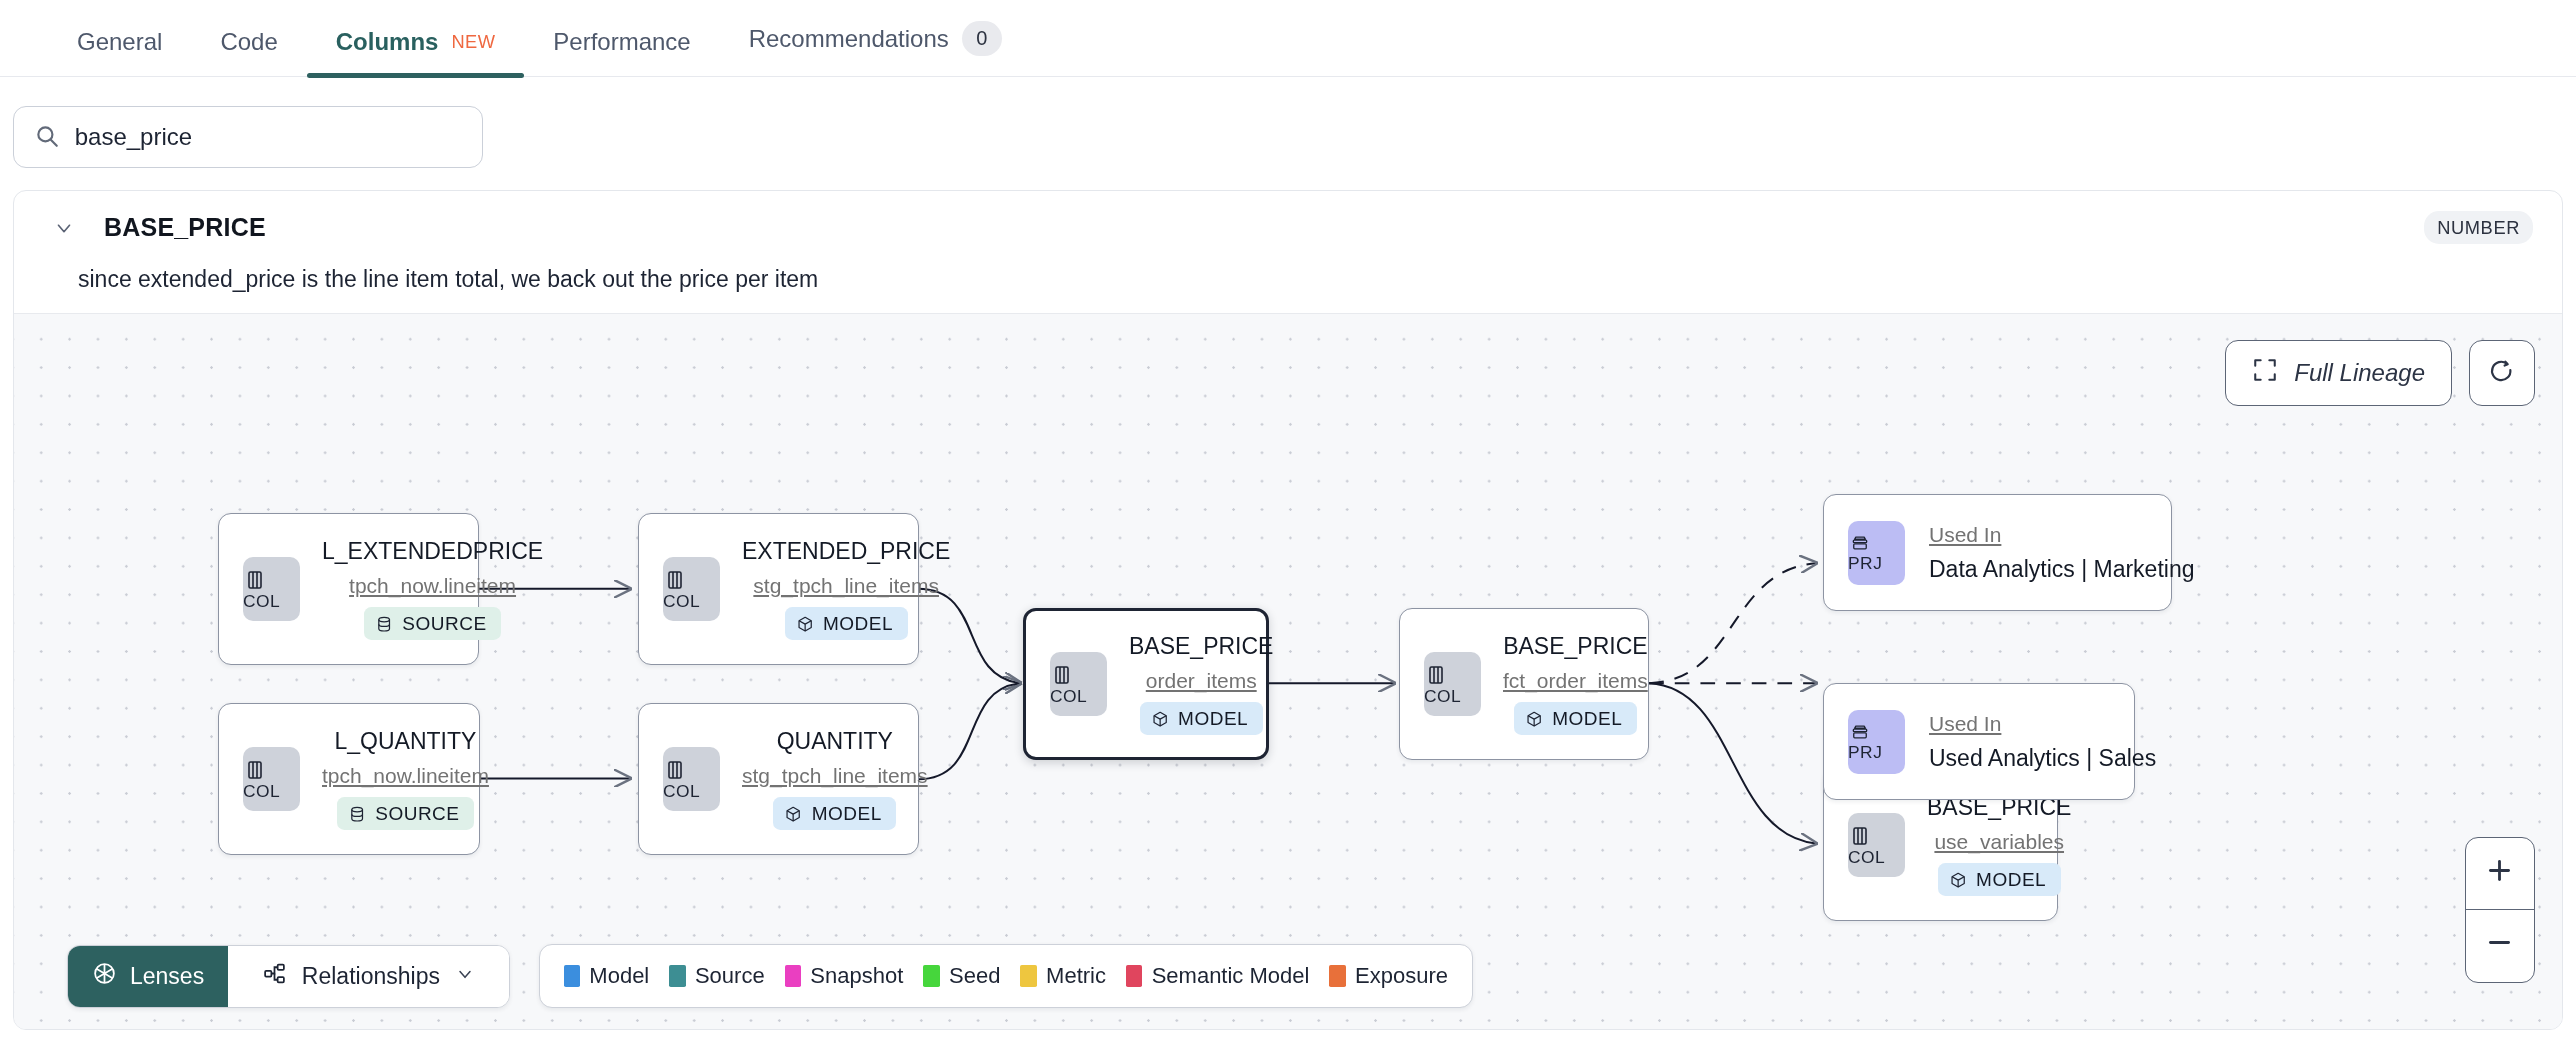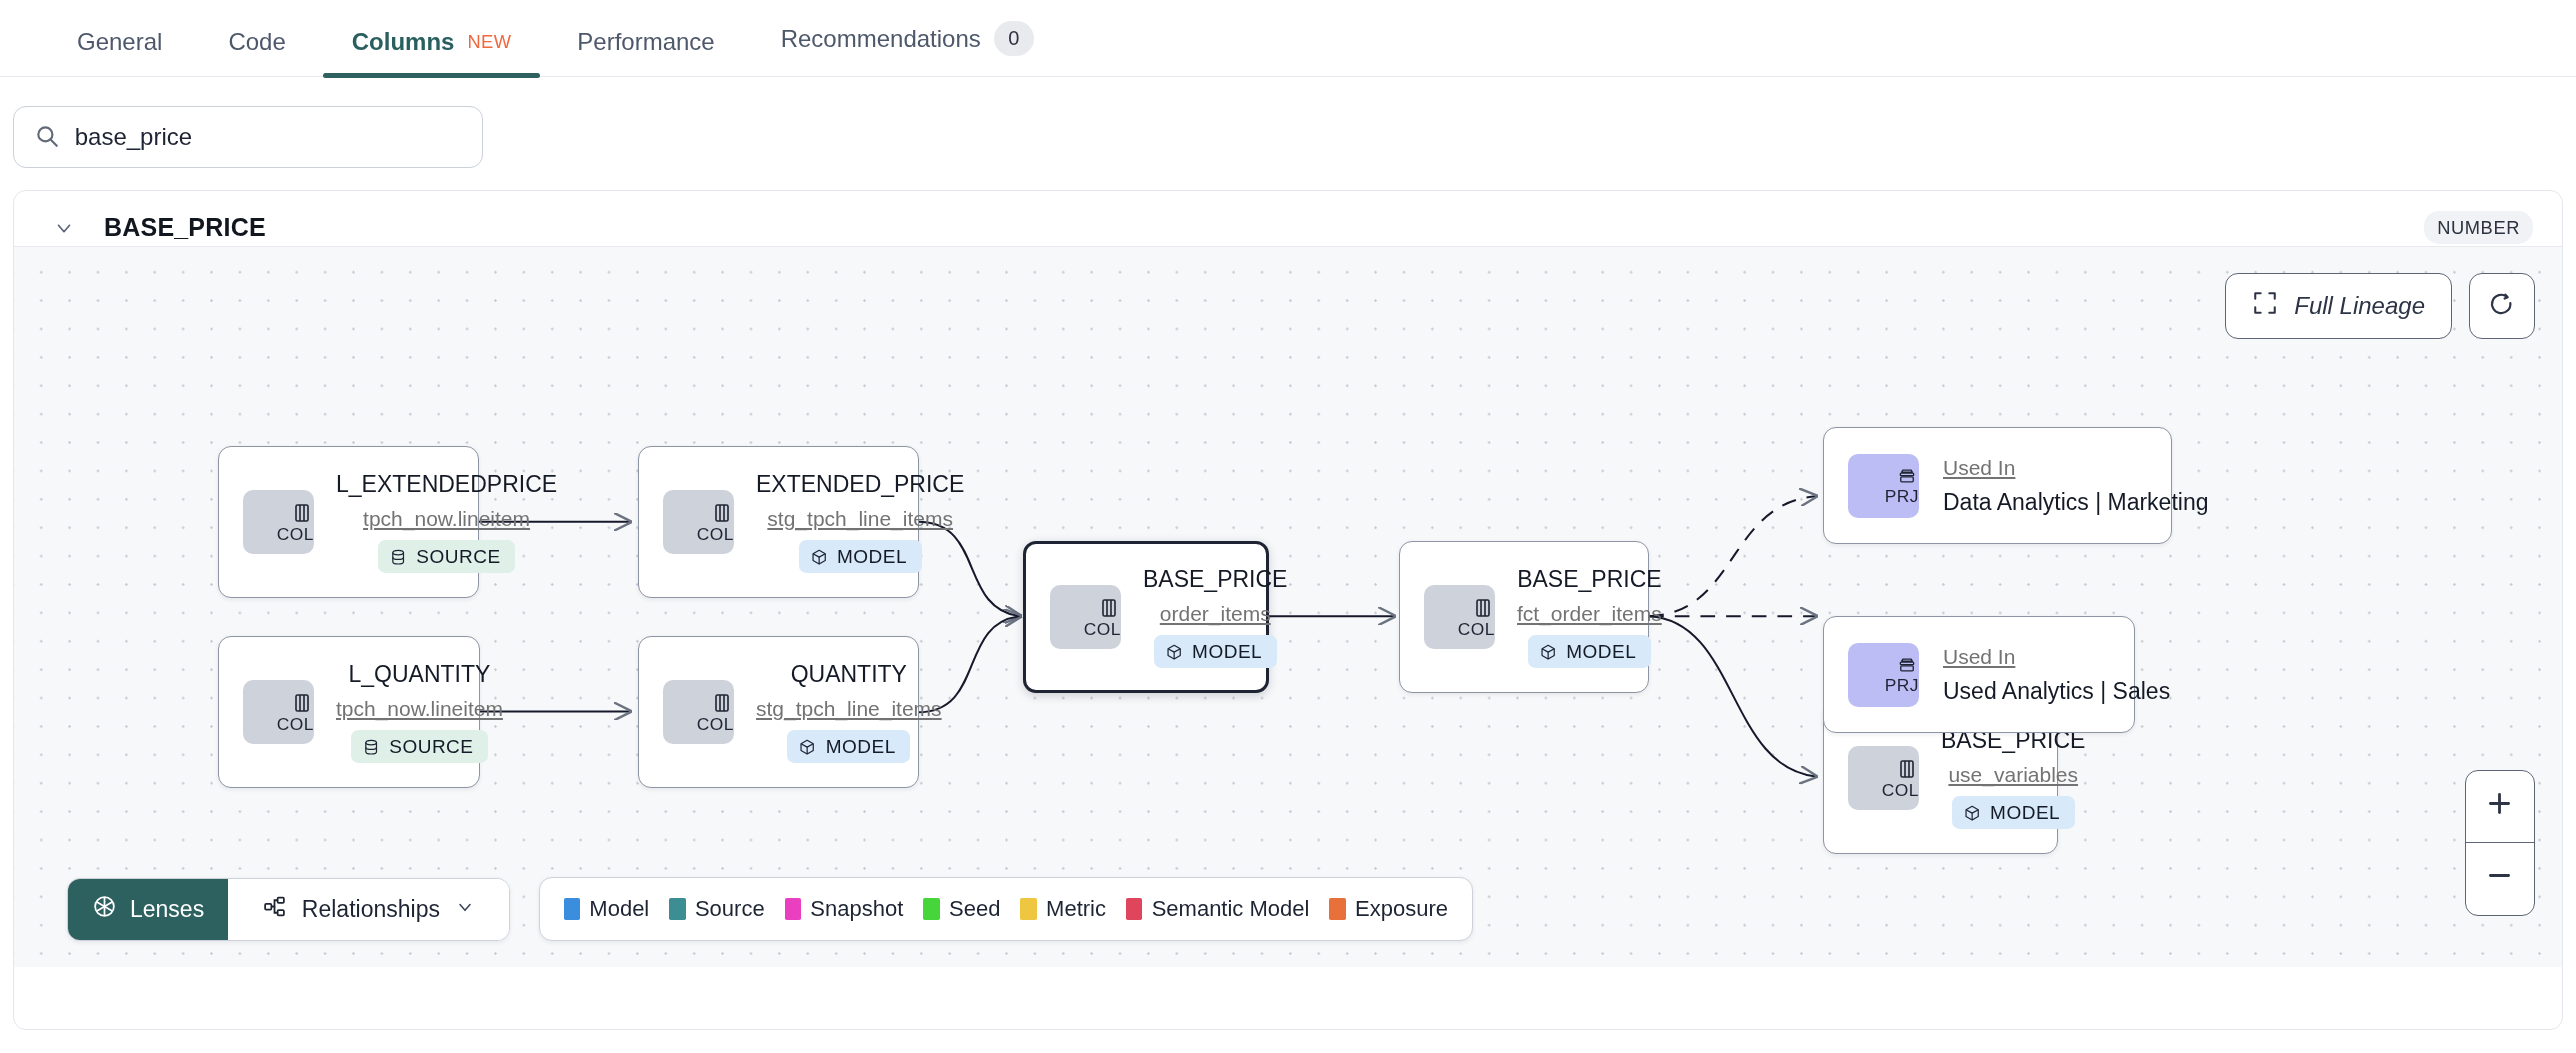--- a/index.html
+++ b/index.html
@@ -11,21 +11,21 @@
   }
 
   
   .tabbar {
     position: relative;
     height: 77px;
     border-bottom: 1.8px solid #e7e9ee;
     display: flex;
     align-items: flex-end;
     padding-left: 48px;
-    gap: 8px;
+    gap: 0;
   }
   .tab {
     display: flex;
     align-items: center;
     gap: 13px;
     padding: 0 29px 20px 29px;
     font-size: 24px;
     color: #4e586b;
     cursor: pointer;
     position: relative;
@@ -144,26 +144,26 @@
     display: flex;
     align-items: center;
     box-shadow: 0 1.8px 4.6px rgba(20,25,40,.07);
   }
   .node.focused {
     border: 3.7px solid #1e2433;
     box-shadow: 0 2.8px 9.2px rgba(20,25,40,.18);
   }
   .node-badge {
     flex: 0 0 auto;
-    width: 71px; height: 64px;
+    width: 57px; height: 64px;
     border-radius: 10px;
     background: #ced2da;
     display: flex;
     flex-direction: column;
-    align-items: flex-end;
+    align-items: flex-start;
     justify-content: center;
     gap: 1.8px;
     margin-left: 24px;
   }
   .node-badge.prj { background: #bcbdf4; }
   .node-badge-text {
     font-size: 17.4px;
     color: #1e2433;
     letter-spacing: 0.5px;
     line-height: 1;
@@ -350,20 +350,21 @@
   <div class="card-head">
     <div class="card-head-row">
       <span class="chev">
         <svg width="22" height="22" viewBox="0 0 24 24" fill="none" stroke="#5b6375" stroke-width="1.8" stroke-linecap="round" stroke-linejoin="round">
           <polyline points="6,9 12,16 18,9"></polyline>
         </svg>
       </span>
       <span class="col-title">BASE_PRICE</span>
       <span class="type-badge">NUMBER</span>
     </div>
+    <div class="col-desc">since extended_price is the line item total, we back out the price per item</div>
   </div>
 
   <div class="graph">
 
     <svg class="edges" viewBox="0 0 2780 786" preserveAspectRatio="none">
       <defs>
         <marker id="arw" markerWidth="9" markerHeight="9" refX="8" refY="4.5" orient="auto">
           <path d="M0,0 L9,4.5 L0,9" fill="none" stroke="#6b7280" stroke-width="1.2"></path>
         </marker>
       </defs>

